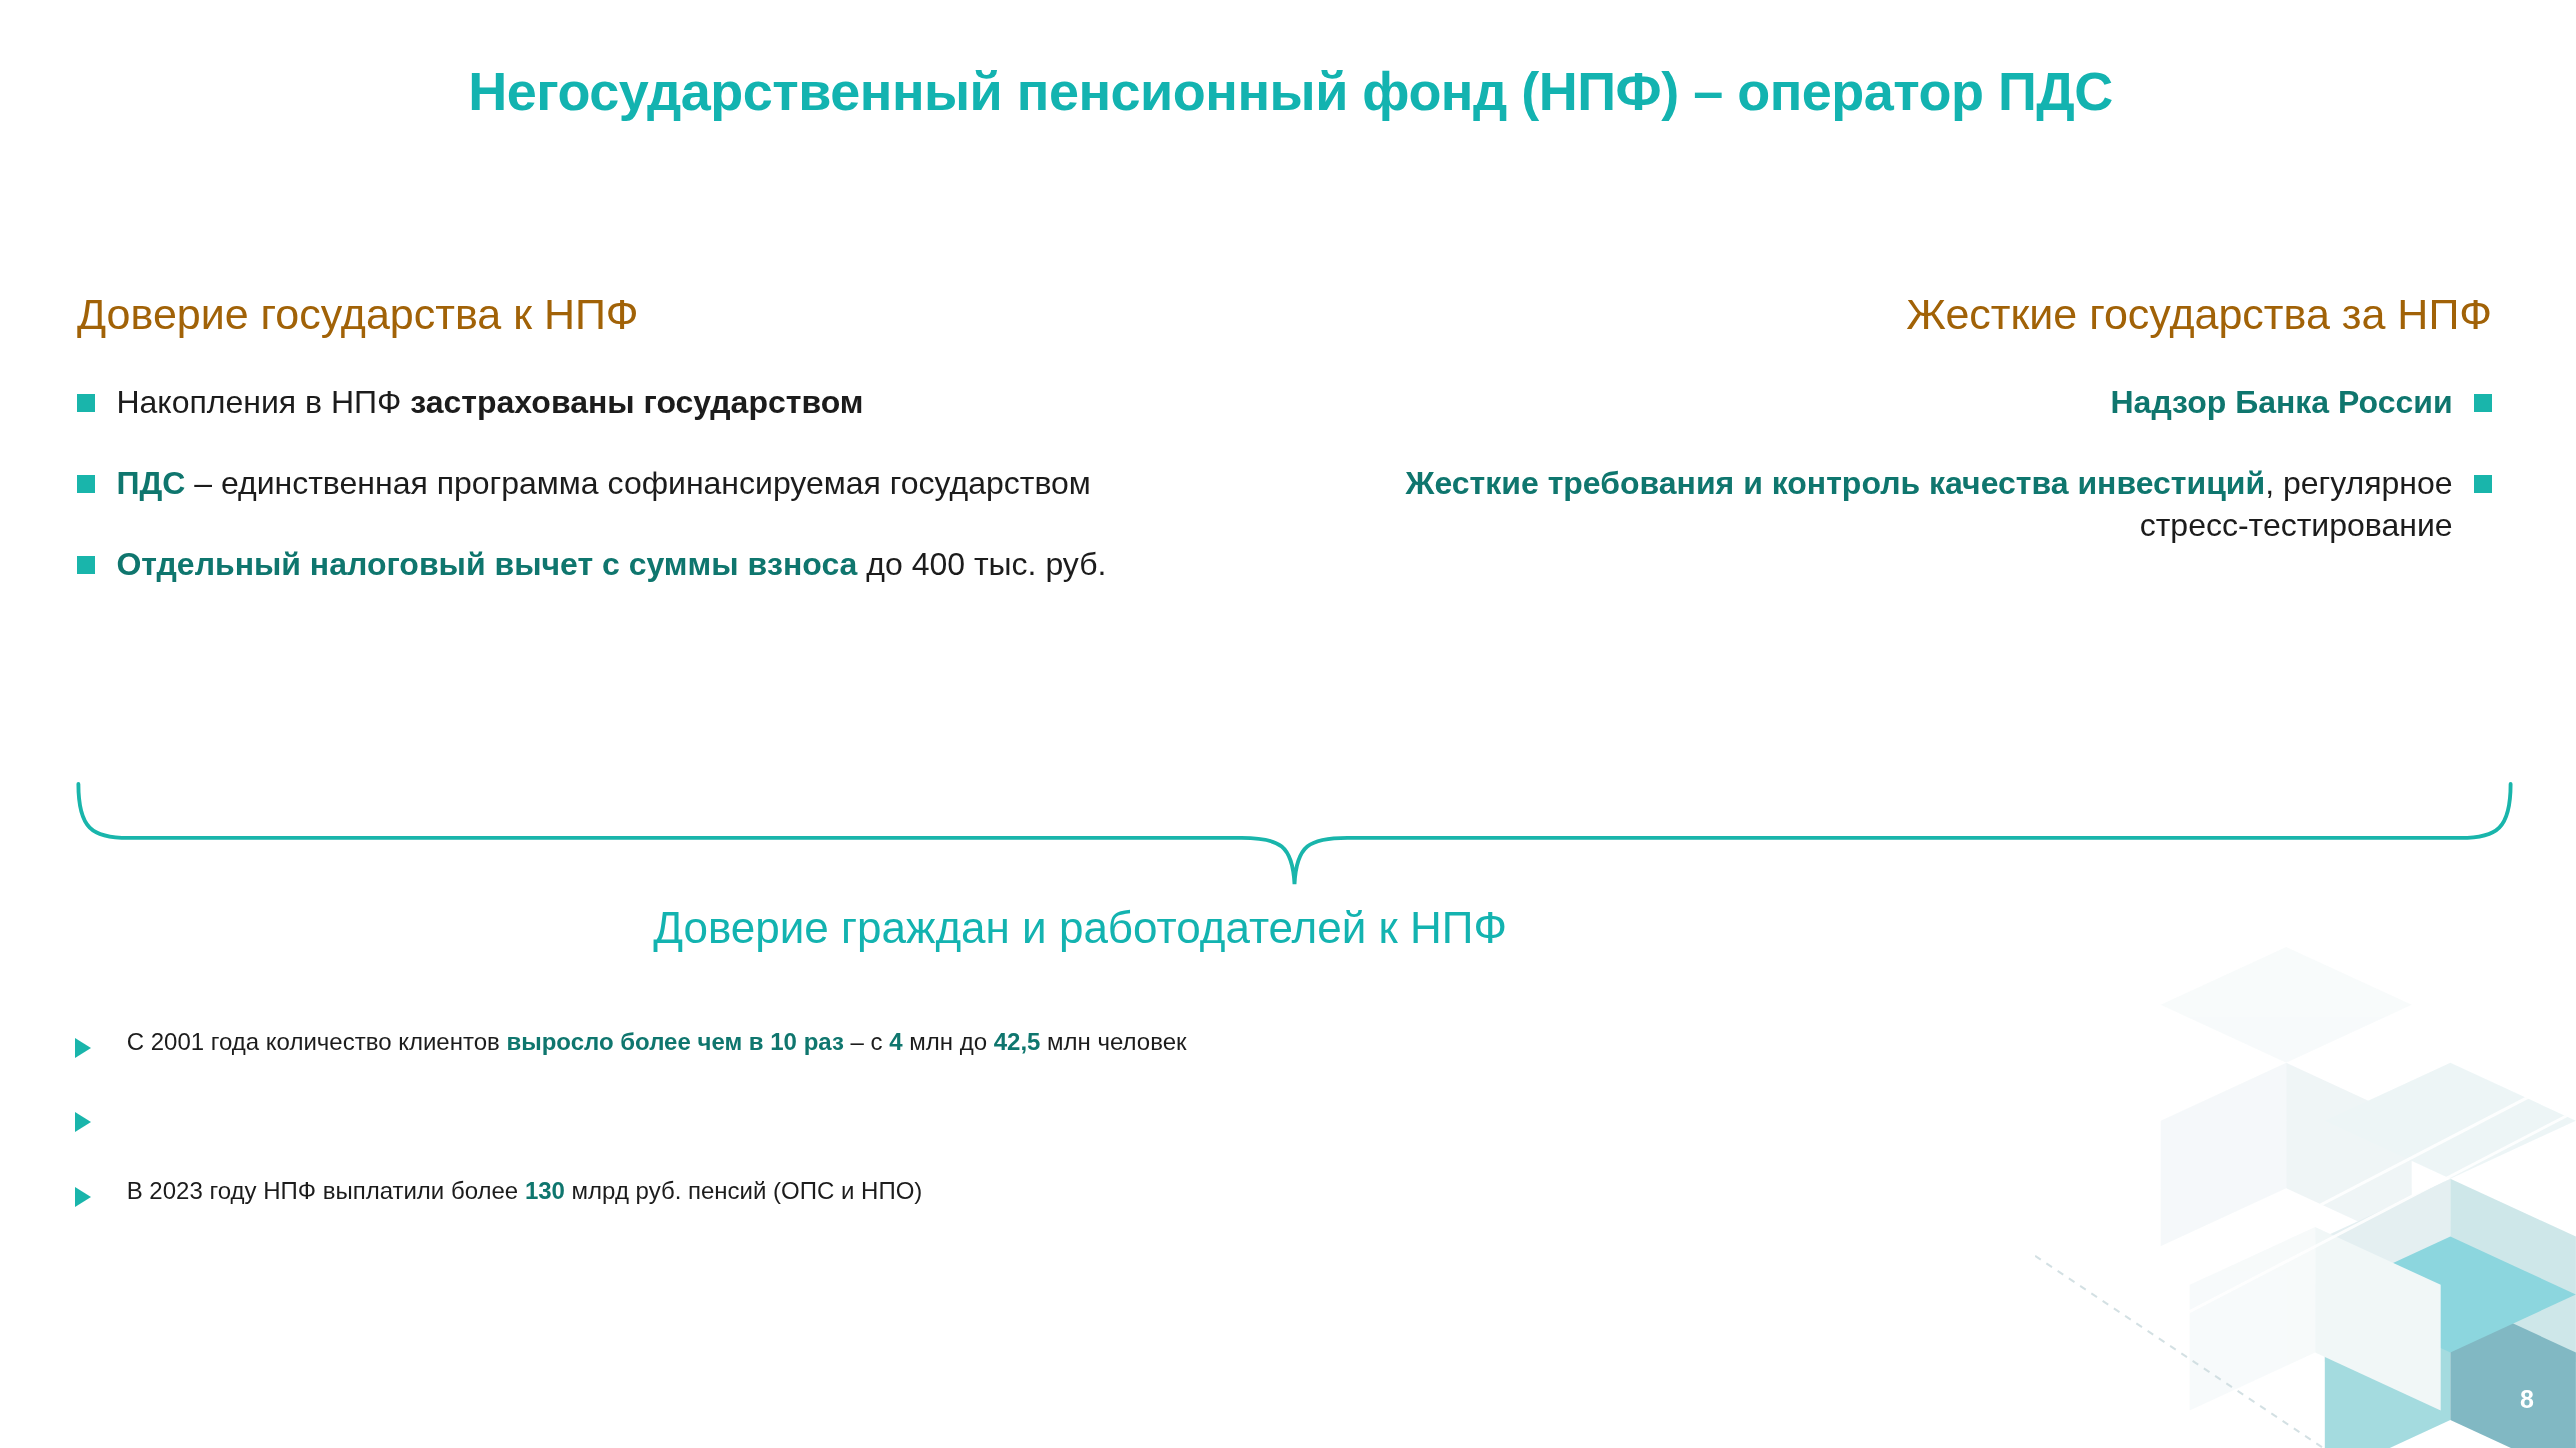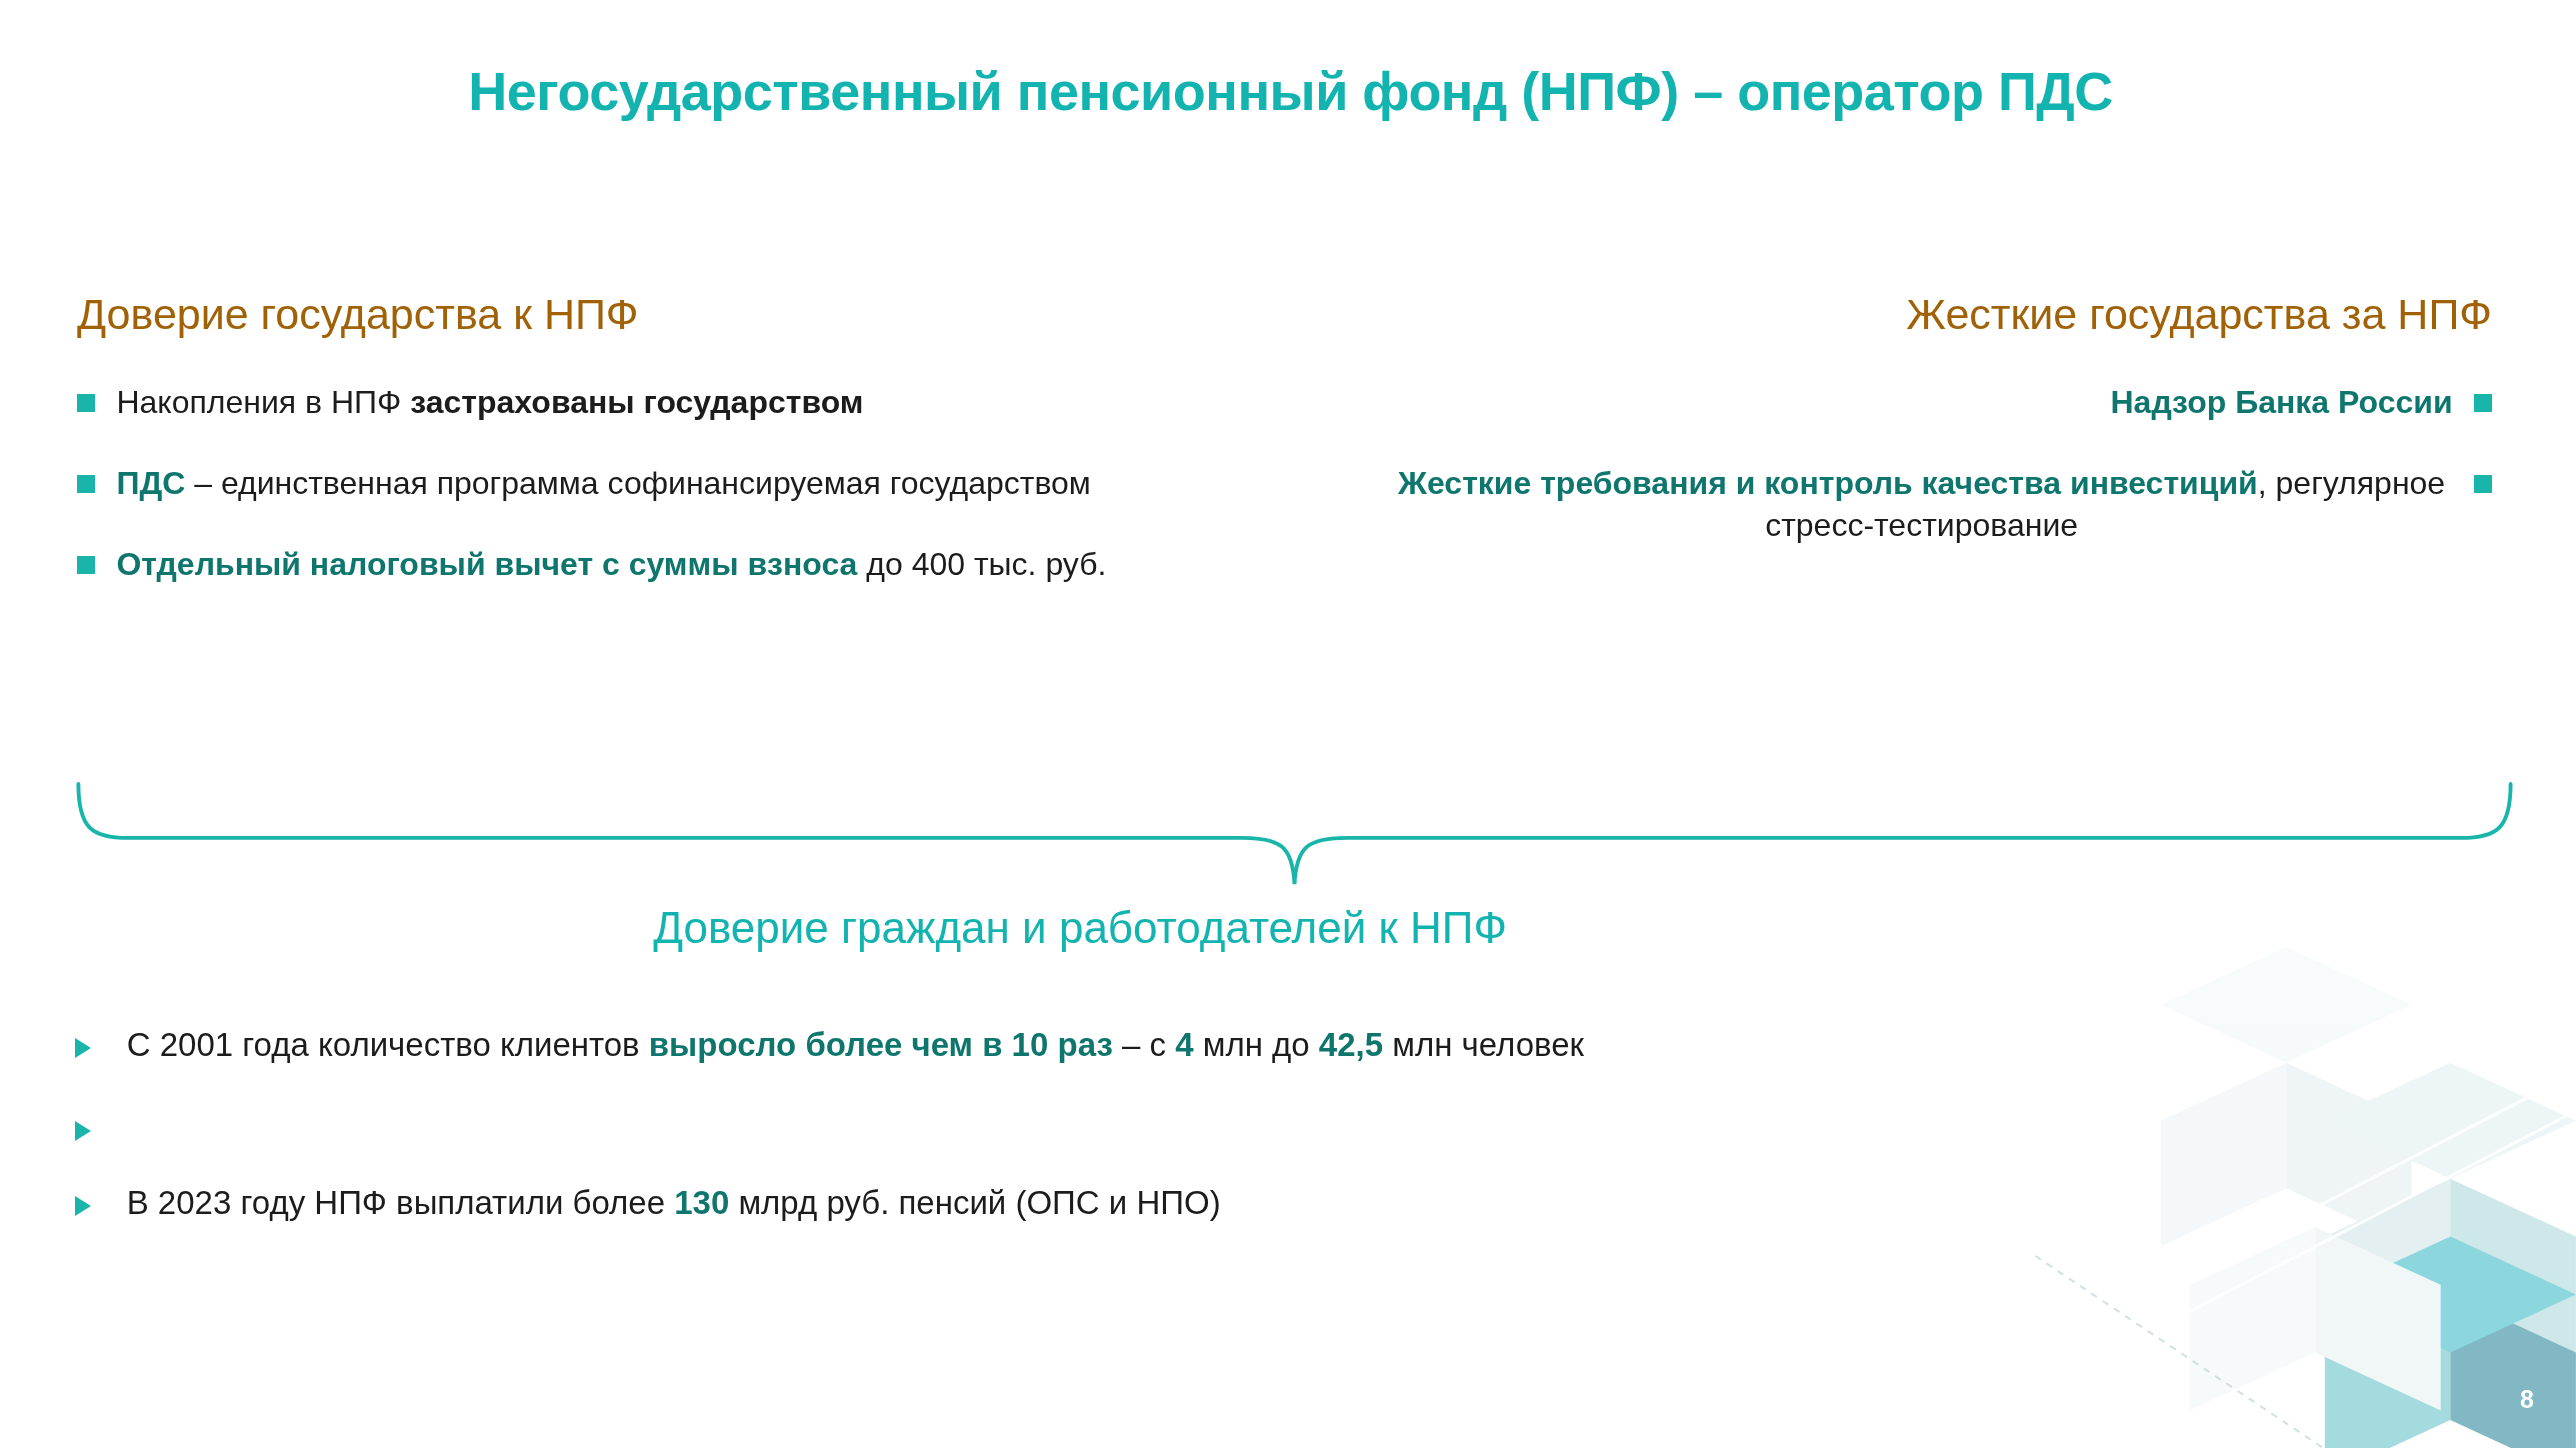--- a/index.html
+++ b/index.html
@@ -55,21 +55,20 @@
     margin-bottom: 42px;
     white-space: nowrap;
   }
 
   .bullet-row {
     display: flex;
     align-items: flex-start;
     margin-bottom: 39px;
     font-size: 32px;
     line-height: 1.32;
-    text-align: center;
   }
   .col-right .bullet-row { justify-content: flex-end; }
 
   .sq {
     width: 18.4px;
     height: 18.4px;
     background: #19b5ab;
     flex: 0 0 18.4px;
     margin-top: 12.6px;
   }
@@ -104,23 +103,23 @@
 
   
   .bottom {
     position: absolute;
     top: 1024px;
     left: 75px;
     width: 2415px;
   }
   .brow {
     display: flex;
-    align-items: flex-start;
+    align-items: flex-end;
     margin-bottom: 41px;
-    font-size: 33px;
+    font-size: 24px;
     line-height: 1.3;
   }
   .tri {
     width: 0; height: 0;
     border-left: 16.4px solid #19b5ab;
     border-top: 10.6px solid transparent;
     border-bottom: 10.6px solid transparent;
     margin-top: 13.5px;
     margin-right: 19.3px;
     flex: 0 0 16.4px;

